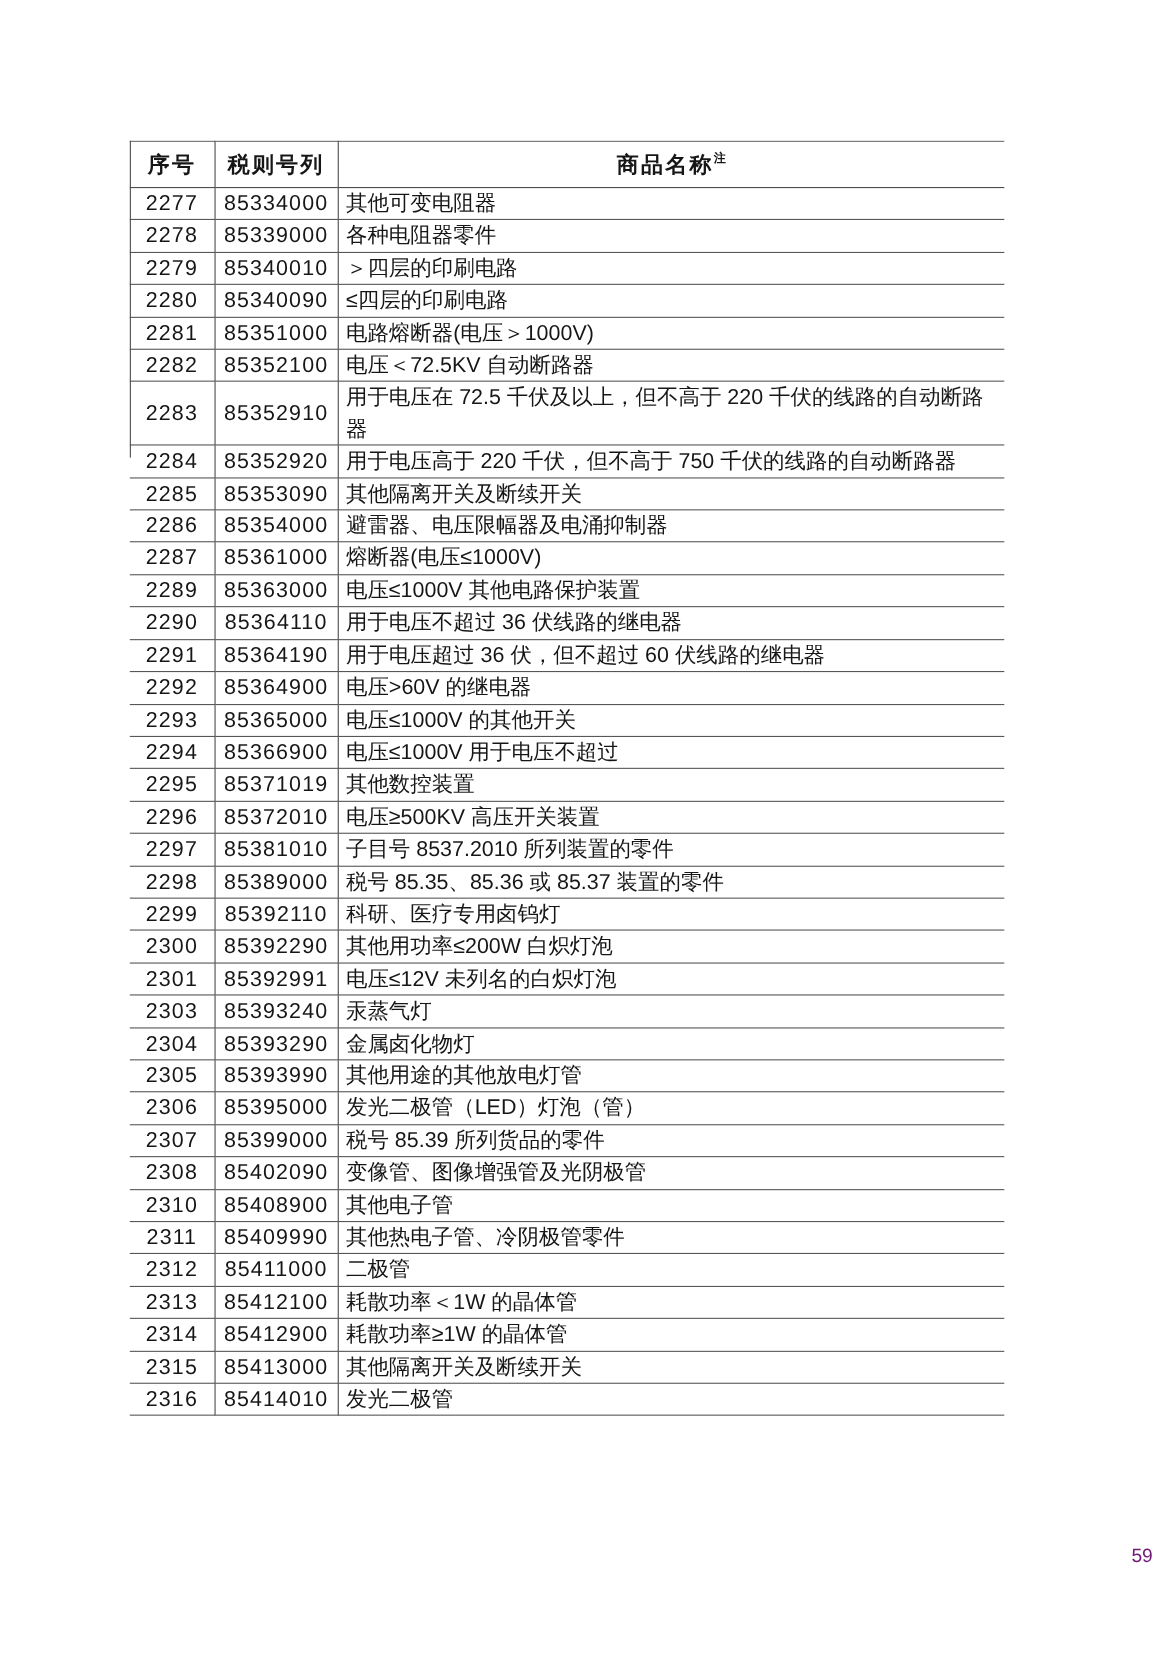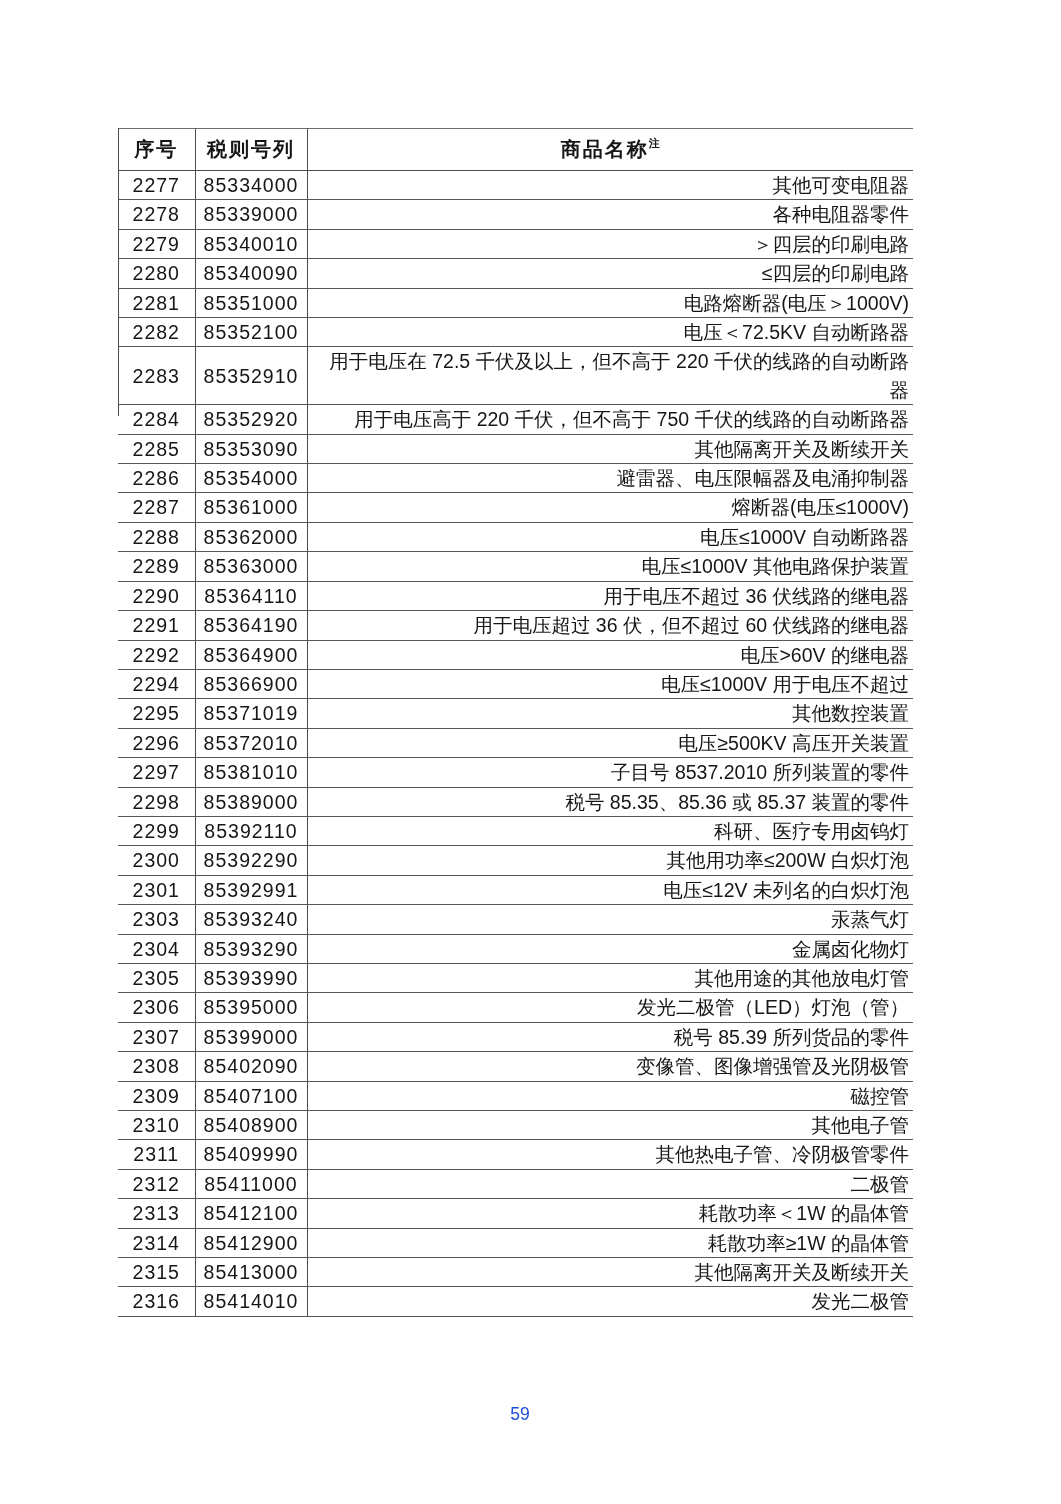--- a/index.html
+++ b/index.html
@@ -51,41 +51,41 @@
     padding: 0;
     vertical-align: middle;
     border-bottom: 1.4px solid #575757;
   }
   td.idx, td.code {
     text-align: center;
     letter-spacing: 1px;
     border-right: 1.4px solid #4c4c4c;
   }
   td.name {
-    text-align: right;
-    padding-left: 21px;
+    text-align: left;
+    padding-left: 7px;
     padding-right: 4px;
     white-space: pre-wrap;
   }
   .left-border {
     position: absolute;
     left: 118px;
     top: 128px;
     width: 1.4px;
     height: 288px;
     background: #4c4c4c;
   }
   .page-number {
     position: absolute;
     top: 1404px;
-    left: 2px;
+    left: 12px;
     width: 1036px;
-    text-align: center;
+    text-align: right;
     font-size: 17.5px;
-    color: #1d4ed8;
+    color: #701a75;
   }
 </style>
 </head>
 <body>
 
 <div class="page">
 
   <table class="tariff-table">
     <colgroup>
       <col class="c1">
@@ -152,45 +152,45 @@
           <td class="idx">2286</td>
           <td class="code">85354000</td>
           <td class="name">避雷器、电压限幅器及电涌抑制器</td>
         </tr>
         <tr>
           <td class="idx">2287</td>
           <td class="code">85361000</td>
           <td class="name">熔断器(电压≤1000V)</td>
         </tr>
         <tr>
-          <td class="idx">2288</td>
-          <td class="code">85362000</td>
-          <td class="name">电压≤1000V 自动断路器</td>
-        </tr>
-        <tr>
           <td class="idx">2289</td>
           <td class="code">85363000</td>
           <td class="name">电压≤1000V 其他电路保护装置</td>
         </tr>
         <tr>
           <td class="idx">2290</td>
           <td class="code">85364110</td>
           <td class="name">用于电压不超过 36 伏线路的继电器</td>
         </tr>
         <tr>
           <td class="idx">2291</td>
           <td class="code">85364190</td>
           <td class="name">用于电压超过 36 伏，但不超过 60 伏线路的继电器</td>
         </tr>
         <tr>
           <td class="idx">2292</td>
           <td class="code">85364900</td>
           <td class="name">电压&gt;60V 的继电器</td>
         </tr>
         <tr>
+          <td class="idx">2293</td>
+          <td class="code">85365000</td>
+          <td class="name">电压≤1000V 的其他开关</td>
+        </tr>
+        <tr>
           <td class="idx">2294</td>
           <td class="code">85366900</td>
           <td class="name">电压≤1000V 用于电压不超过</td>
         </tr>
         <tr>
           <td class="idx">2295</td>
           <td class="code">85371019</td>
           <td class="name">其他数控装置</td>
         </tr>
         <tr>
@@ -247,25 +247,20 @@
           <td class="idx">2307</td>
           <td class="code">85399000</td>
           <td class="name">税号 85.39 所列货品的零件</td>
         </tr>
         <tr>
           <td class="idx">2308</td>
           <td class="code">85402090</td>
           <td class="name">变像管、图像增强管及光阴极管</td>
         </tr>
         <tr>
-          <td class="idx">2309</td>
-          <td class="code">85407100</td>
-          <td class="name">磁控管</td>
-        </tr>
-        <tr>
           <td class="idx">2310</td>
           <td class="code">85408900</td>
           <td class="name">其他电子管</td>
         </tr>
         <tr>
           <td class="idx">2311</td>
           <td class="code">85409990</td>
           <td class="name">其他热电子管、冷阴极管零件</td>
         </tr>
         <tr>

